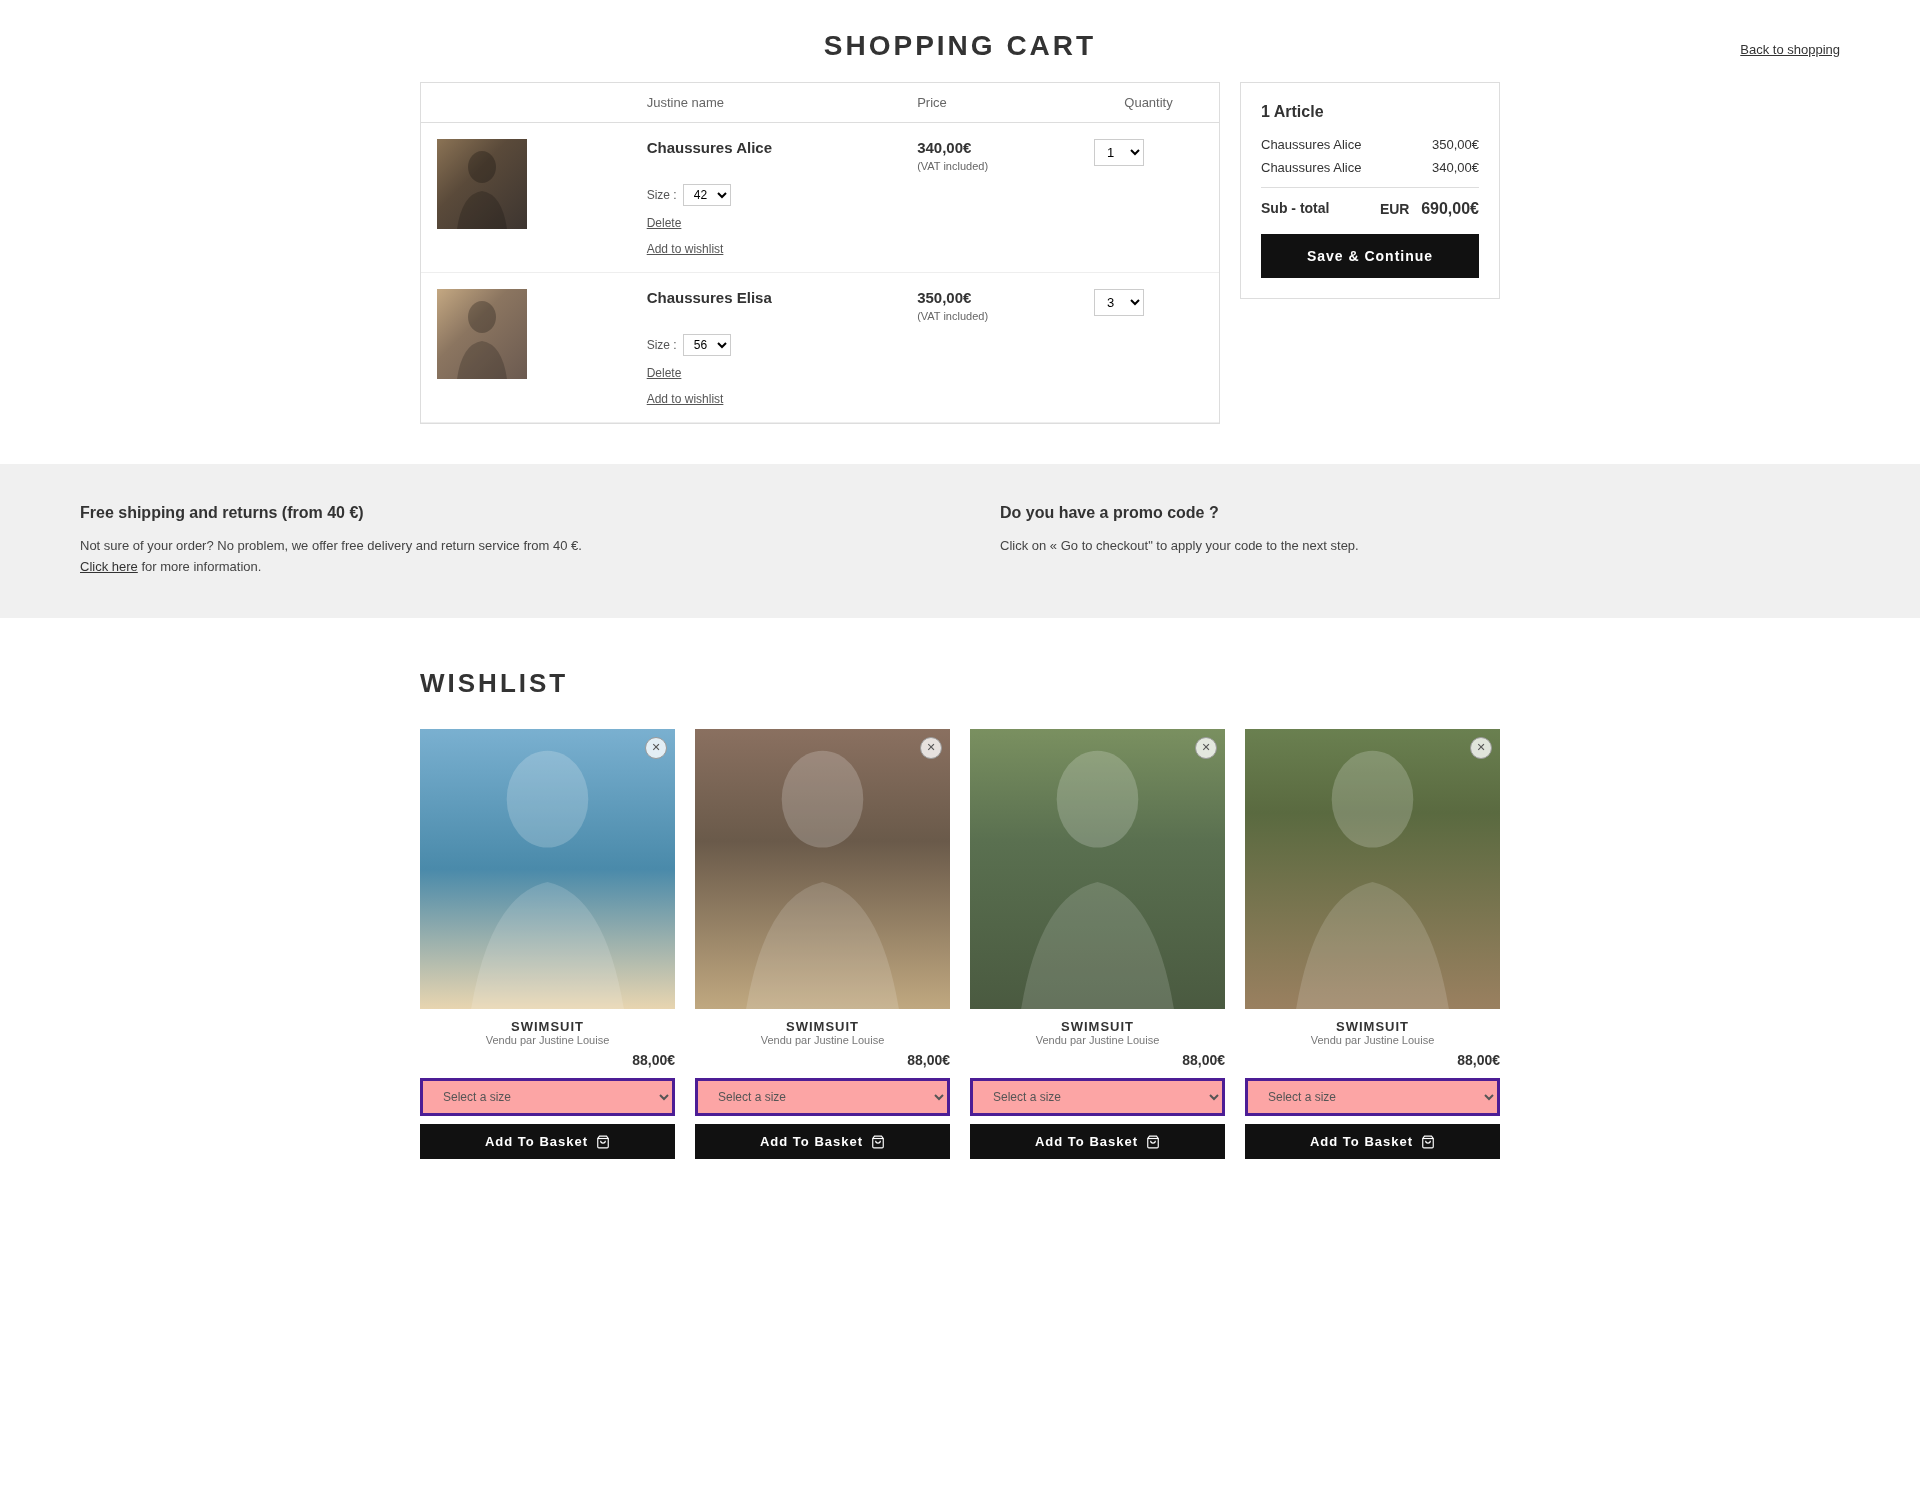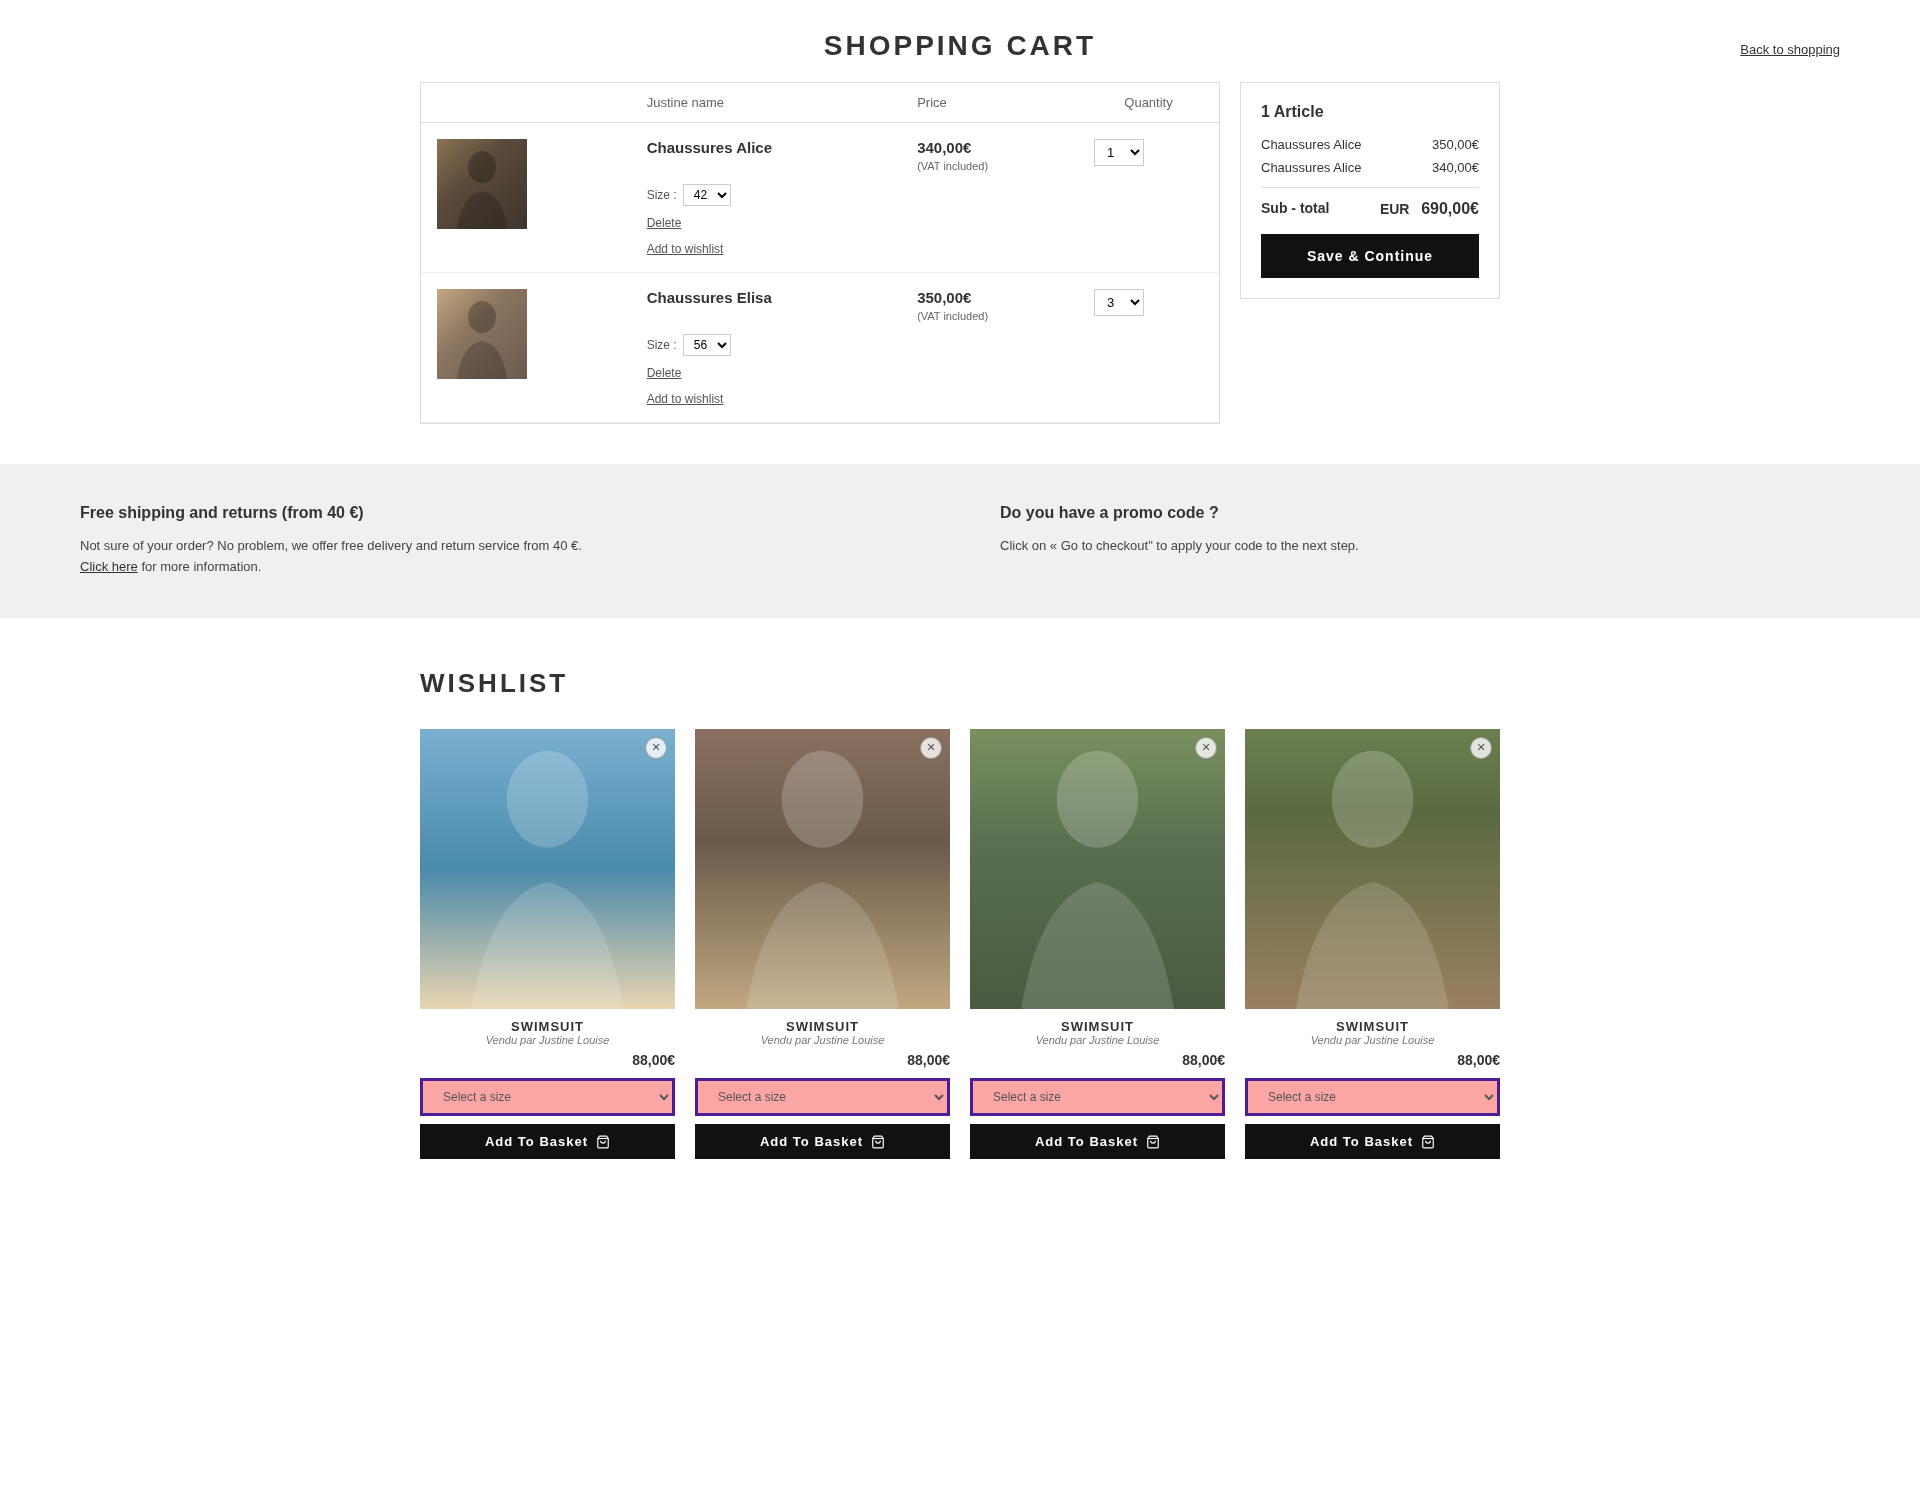--- a/index.html
+++ b/index.html
@@ -266,21 +266,20 @@
       text-align: center;
       letter-spacing: 1px;
       text-transform: uppercase;
       margin-bottom: 0;
     }
     .wishlist-vendor {
       font-size: 11px;
       color: #777;
       text-align: center;
       margin-bottom: 6px;
-      font-style: italic;
     }
     .wishlist-price {
       font-size: 14px;
       font-weight: bold;
       text-align: right;
       margin-bottom: 10px;
     }
     .wishlist-size-select {
       width: 100%;
       border: 3px solid #4c1d95;

